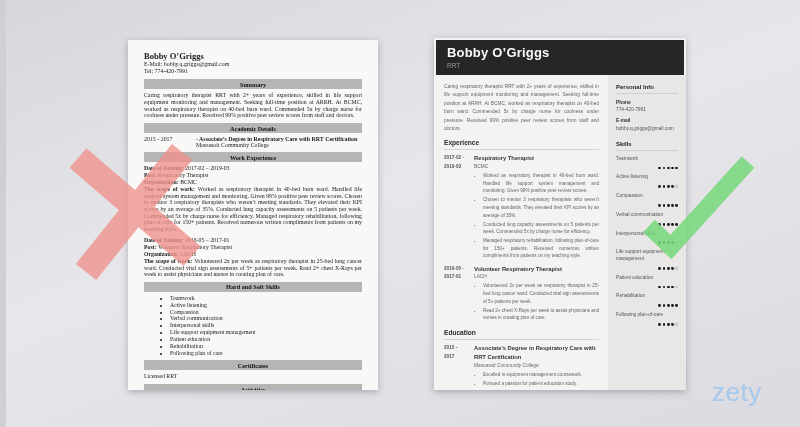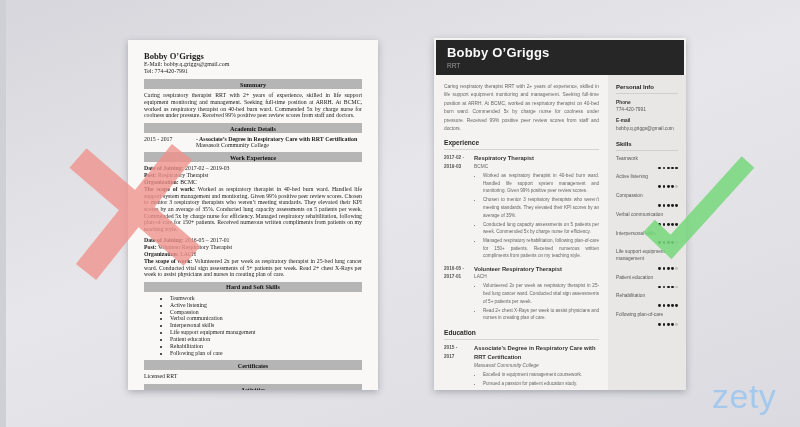--- a/index.html
+++ b/index.html
@@ -54,21 +54,21 @@
   .s-label{font-size:4.8px;font-weight:bold;color:#333;margin-top:4px;line-height:1.5;}
   .s-val{font-size:4.8px;color:#555;line-height:1.5;word-wrap:break-word;}
   .skill-name{font-size:4.8px;color:#555;margin-top:5px;line-height:1.4;}
   .dots{text-align:right;margin-top:2px;line-height:0;}
   .dots i{display:inline-block;width:2.8px;height:2.8px;border-radius:50%;margin-left:1.4px;}
   .dots i.f{background:#1d1d1d;}
   .dots i.e{background:#c2c2c2;}
 
   
   .marks{position:absolute;left:0;top:0;width:800px;height:427px;pointer-events:none;}
-  .logo{position:absolute;left:706px;top:377px;font-size:34px;font-weight:400;
+  .logo{position:absolute;left:706px;top:377px;font-size:26px;font-weight:400;
     color:#a5c9ed;letter-spacing:.5px;cursor:pointer;}
 </style>
 </head>
 <body>
 
 <div class="canvas">
 
   <div class="page bad">
     <div class="b-name">Bobby O’Griggs</div>
     <div class="b-contact">E-Mail: bobby.q.griggs@gmail.com</div>

